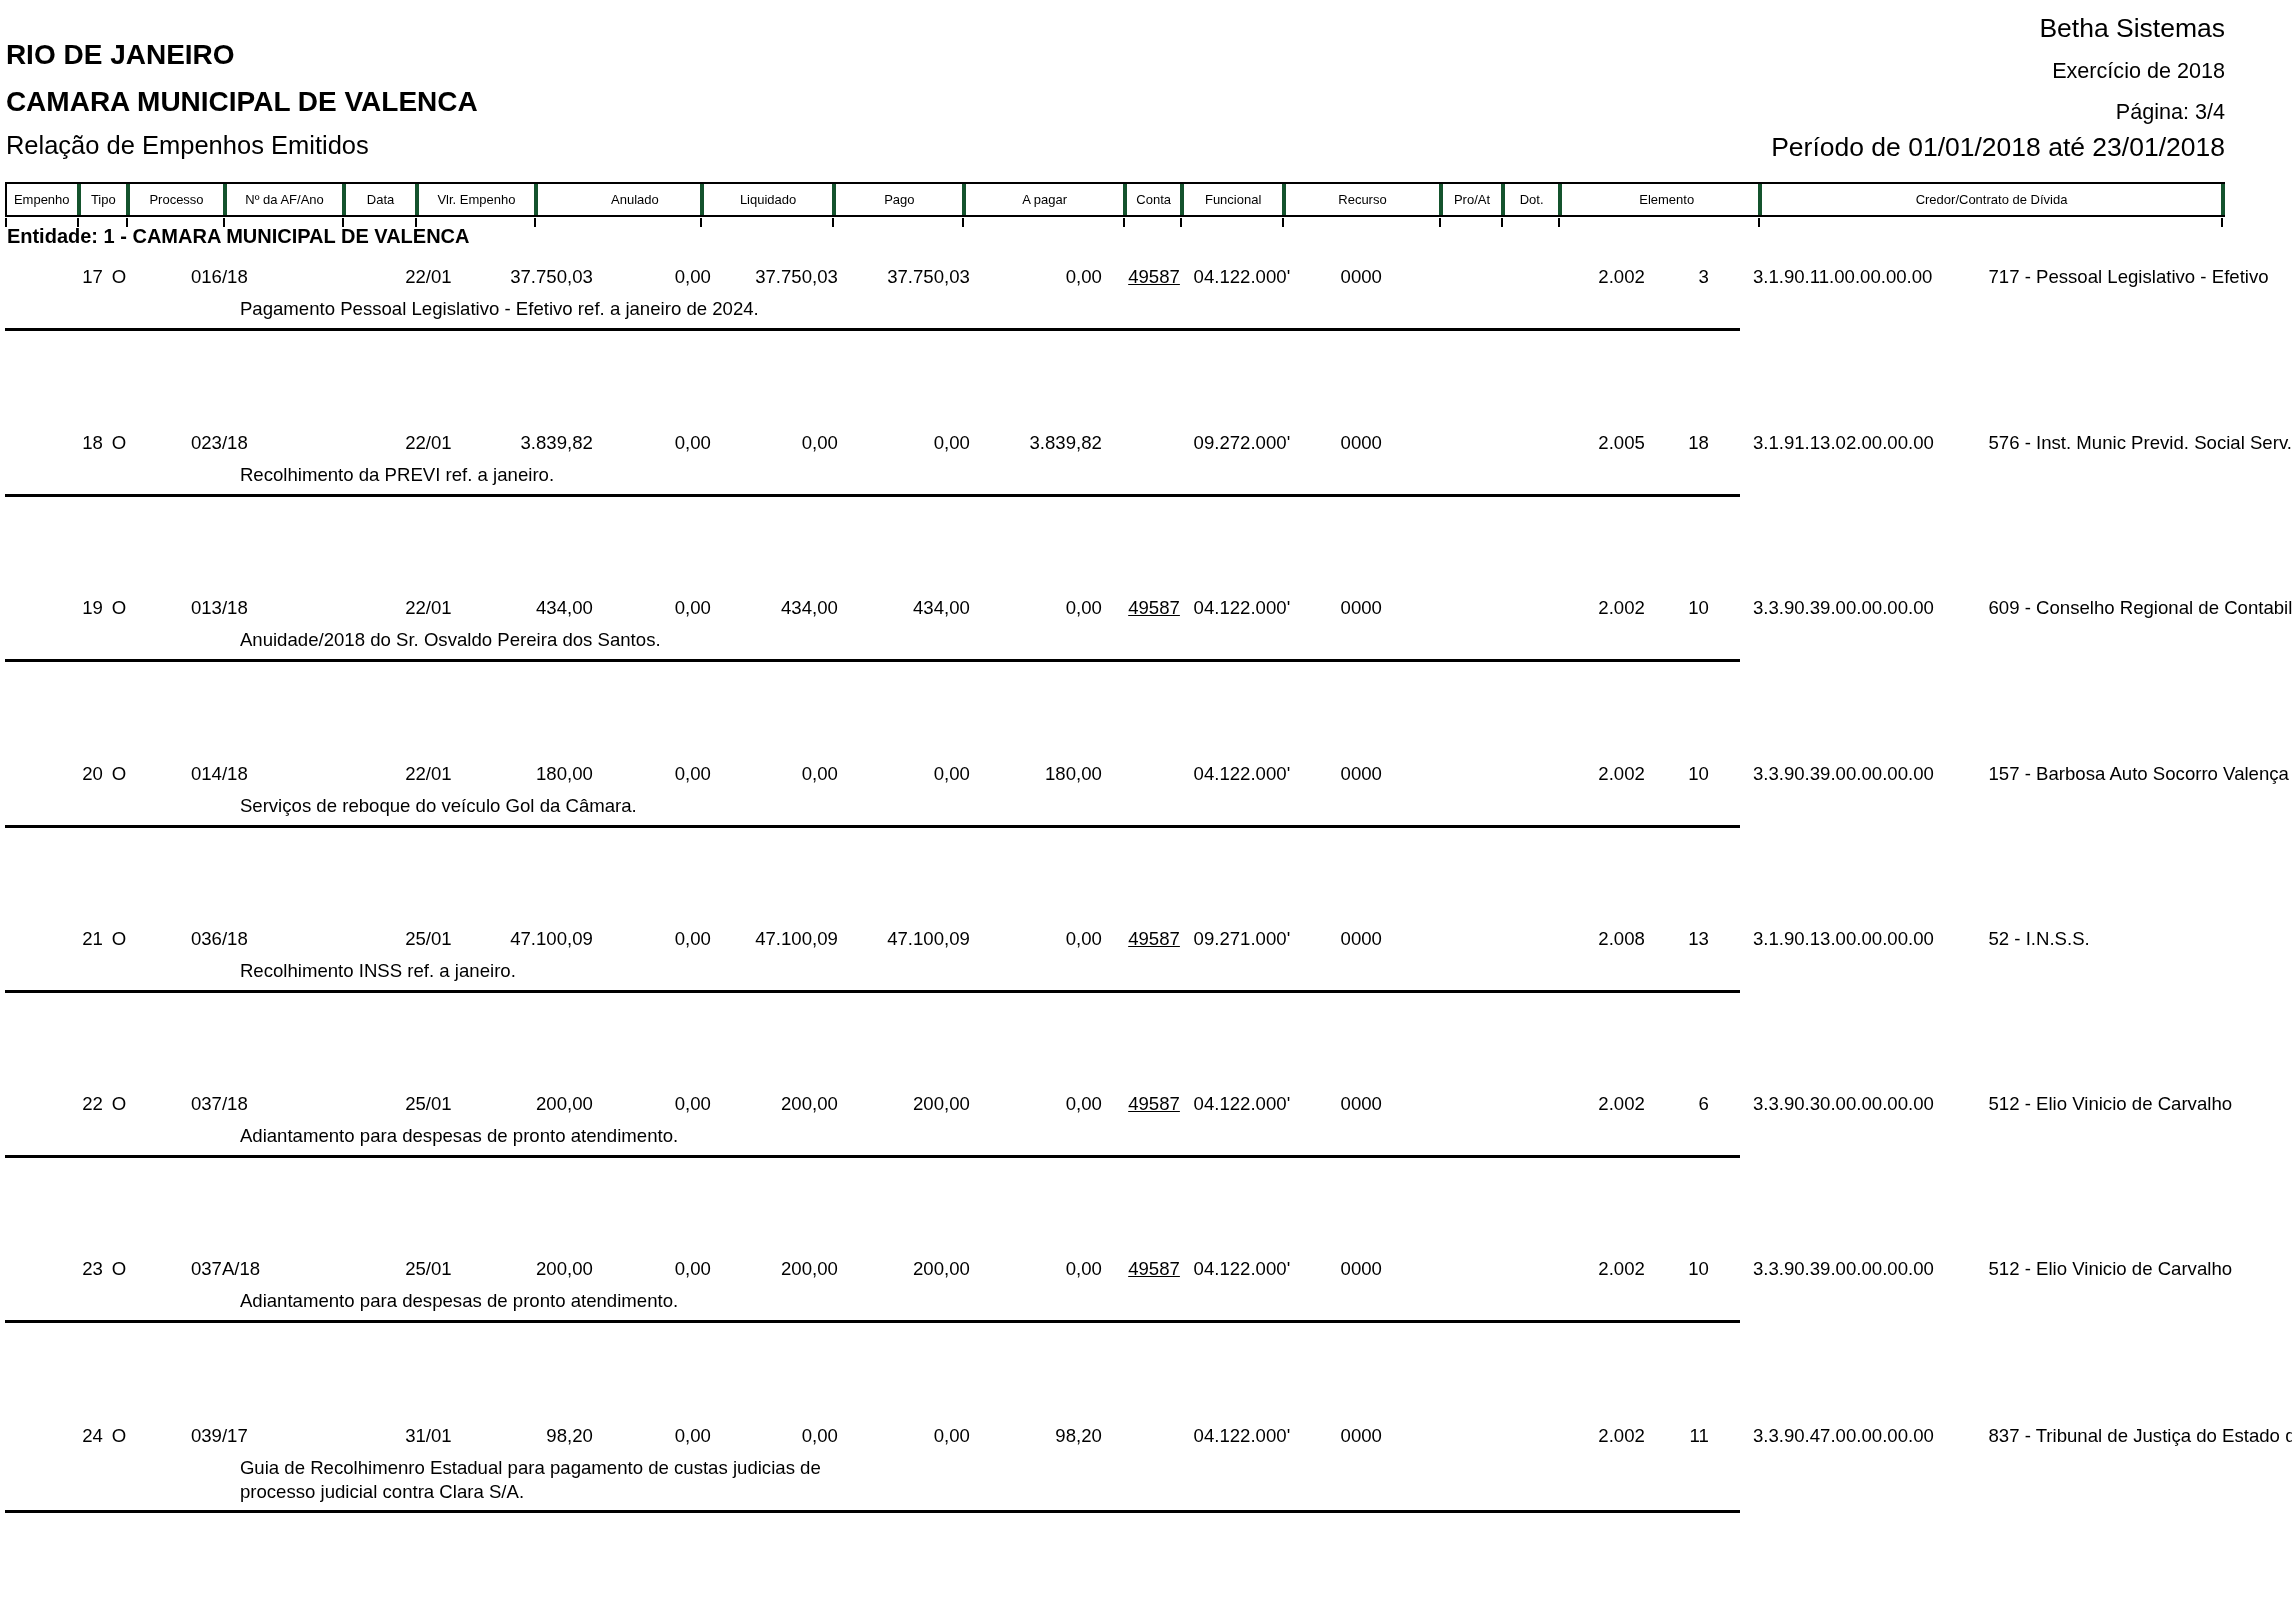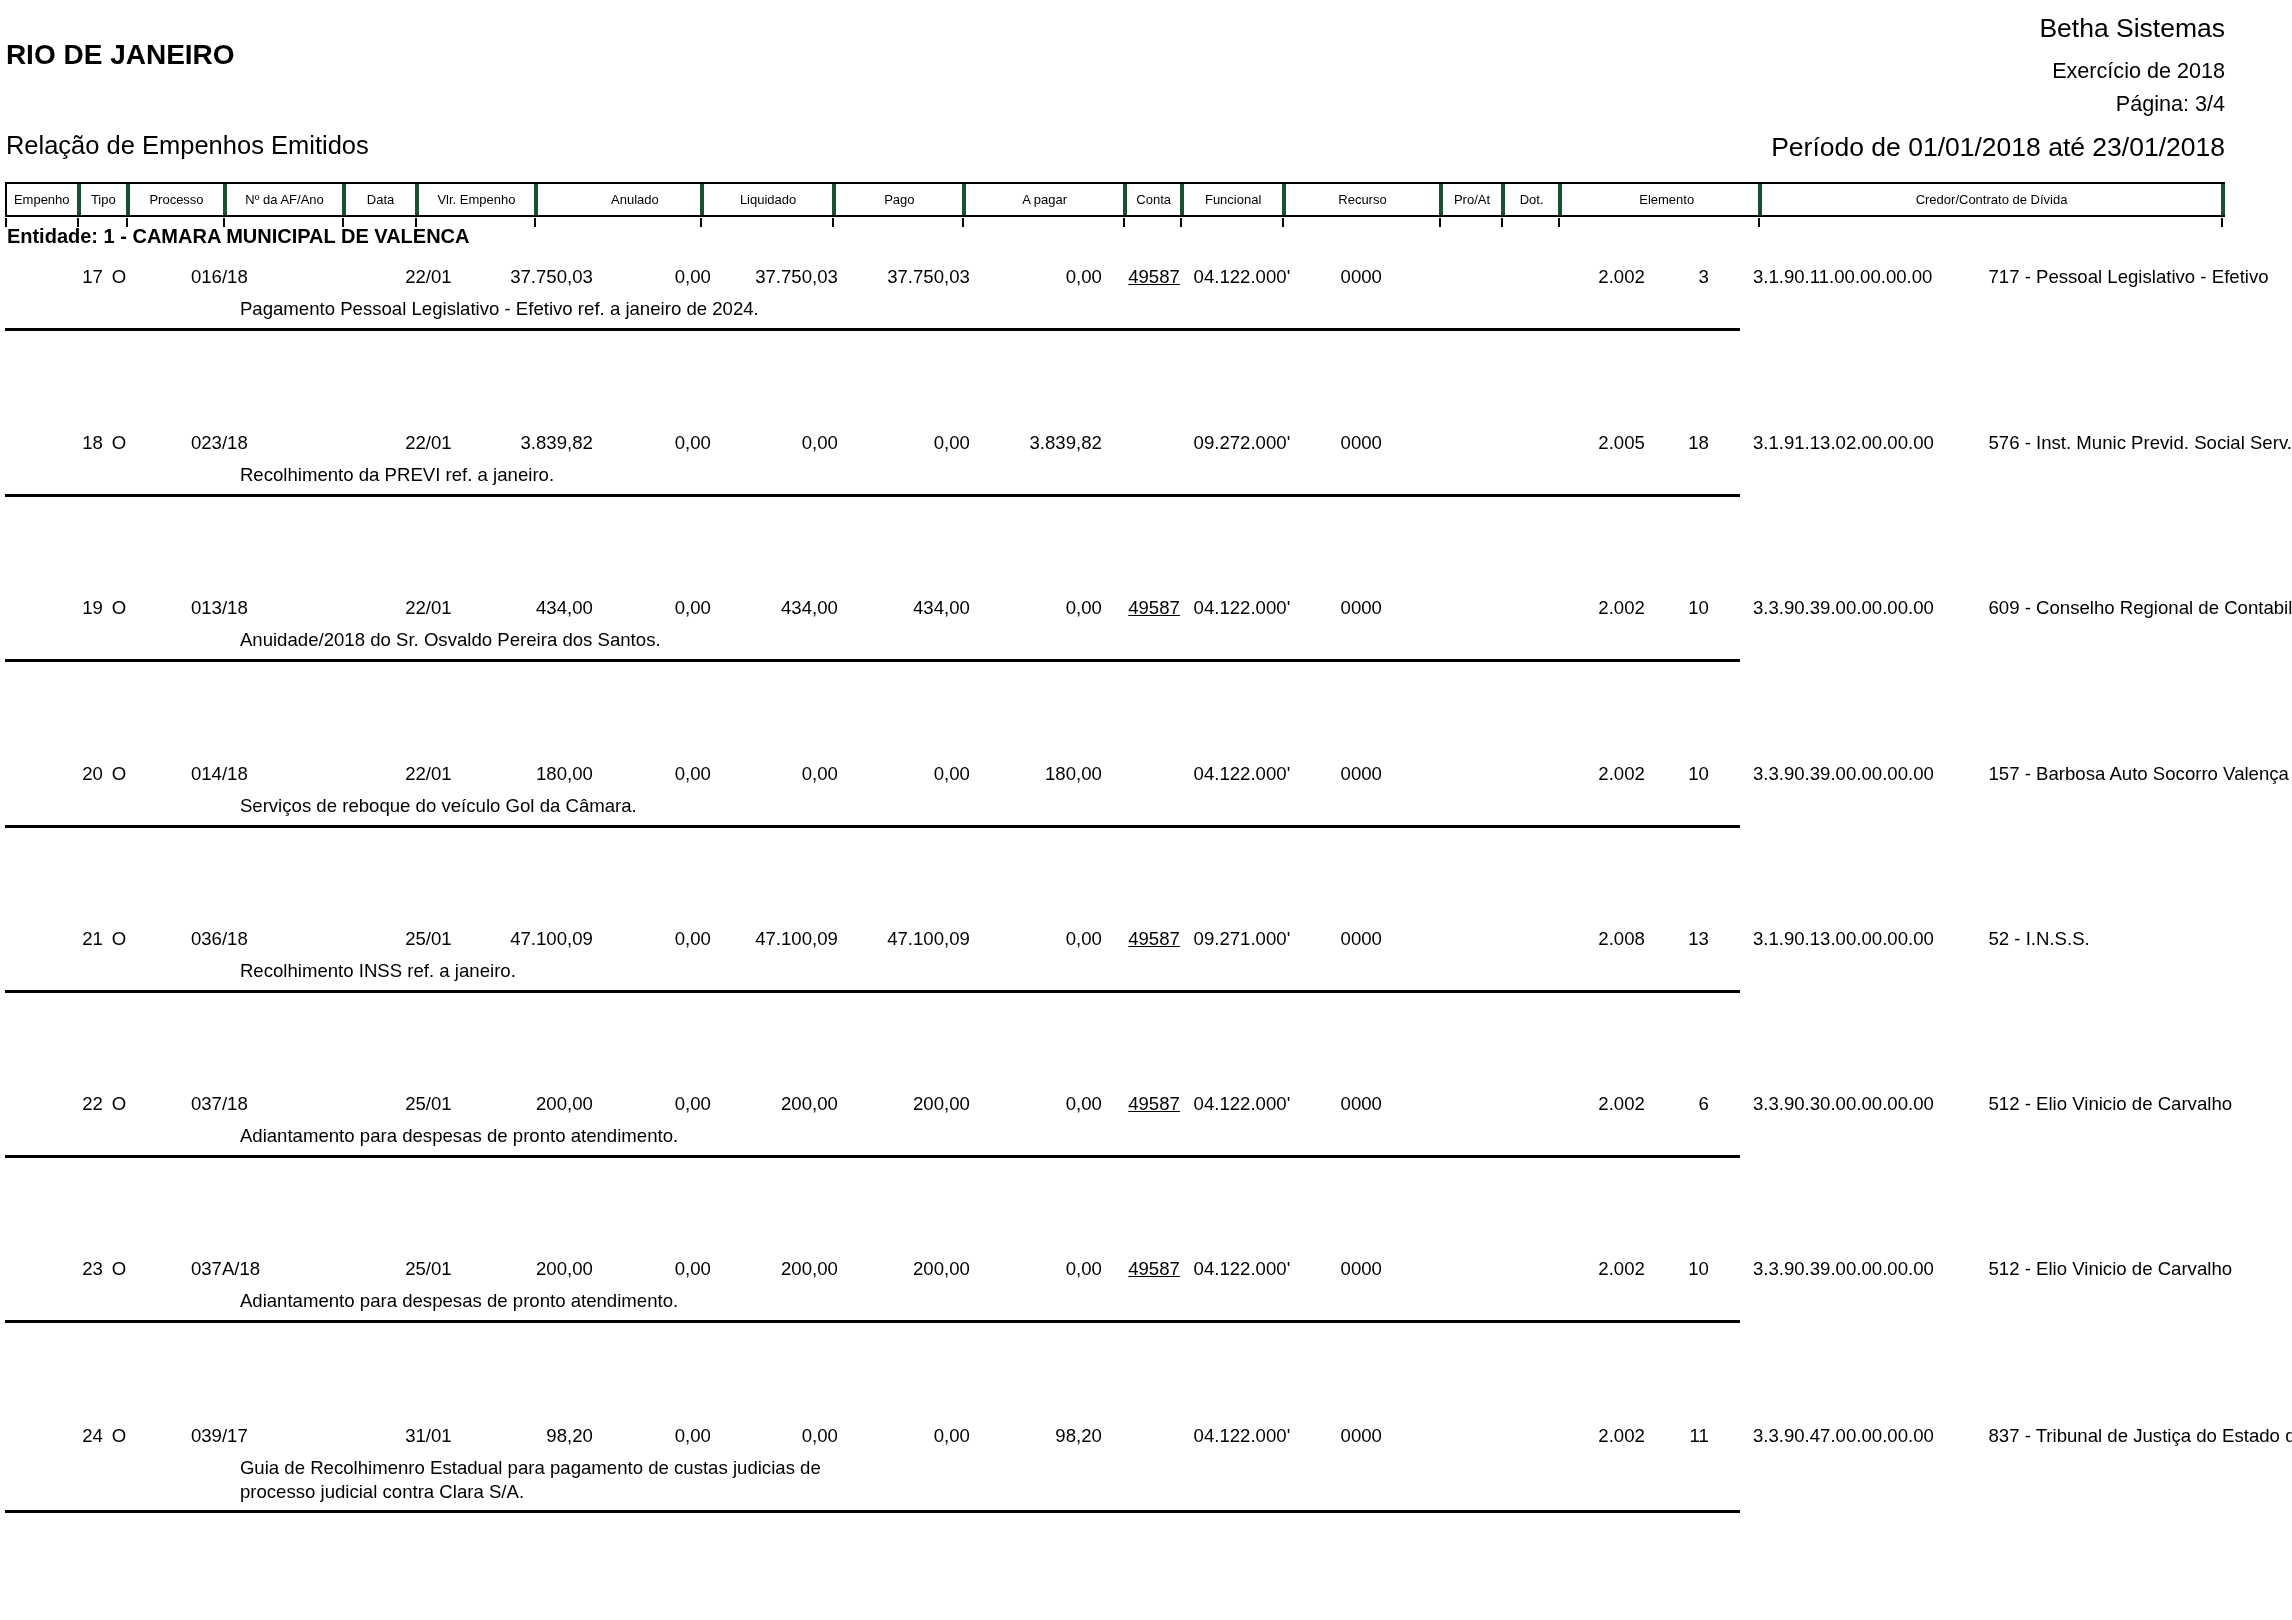--- a/index.html
+++ b/index.html
@@ -6,21 +6,21 @@
   .page {
     position:relative; width:2293px; height:1620px; background:#ffffff;
     font-family:"Liberation Sans", sans-serif; color:#000; overflow:hidden;
   }
   
   .hdr-state  { position:absolute; left:5.9px;  top:39px;  font-size:28px; font-weight:bold; white-space:nowrap; }
   .hdr-org    { position:absolute; left:5.9px;  top:86px;  font-size:28px; font-weight:bold; white-space:nowrap; }
   .hdr-title  { position:absolute; left:5.9px;  top:131px; font-size:25.5px; white-space:nowrap; }
   .hdr-vendor { position:absolute; right:68px; top:12.7px;  font-size:26.5px; white-space:nowrap; }
   .hdr-exerc  { position:absolute; right:68px; top:58px;  font-size:21.6px; white-space:nowrap; }
-  .hdr-pagina { position:absolute; right:68px; top:91px; font-size:21.6px; white-space:nowrap; }
+  .hdr-pagina { position:absolute; right:68px; top:99px; font-size:21.6px; white-space:nowrap; }
   .hdr-period { position:absolute; right:68px; top:132px; font-size:26.5px; white-space:nowrap; }
   
   .thead {
     position:absolute; left:4.9px; top:182px; width:2220px; height:31px;
     display:flex; border-top:2.9px solid #000; border-bottom:2.9px solid #000;
     box-sizing:content-box;
   }
   .th {
     position:relative; display:flex; align-items:center; justify-content:center;
     font-size:13px; white-space:nowrap; border-right:4px solid #14532d; box-sizing:border-box;
@@ -58,20 +58,21 @@
   .c-credor   { flex:1 1 auto; padding-left:19.6px; text-align:left; overflow:hidden; white-space:nowrap; }
   .desc { margin-left:235px; margin-top:8.8px; max-width:588px; font-size:18.6px; line-height:23.5px; }
   .hline { margin-top:6.9px; width:1735px; height:2.9px; background:#000; }
 </style>
 </head>
 <body>
 
 <div class="page">
 
   <div class="hdr-state">RIO DE JANEIRO</div>
+  <div class="hdr-org">CAMARA MUNICIPAL DE VALENCA</div>
   <div class="hdr-title">Relação de Empenhos Emitidos</div>
 
   <div class="hdr-vendor">Betha Sistemas</div>
   <div class="hdr-exerc">Exercício de 2018</div>
   <div class="hdr-pagina">Página: 3/4</div>
   <div class="hdr-period">Período de 01/01/2018 até 23/01/2018</div>
 
   <div class="thead" id="thead">
       <div class="th" style="width: 78px;">Empenho</div>
       <div class="th" style="width: 51px;">Tipo</div>

